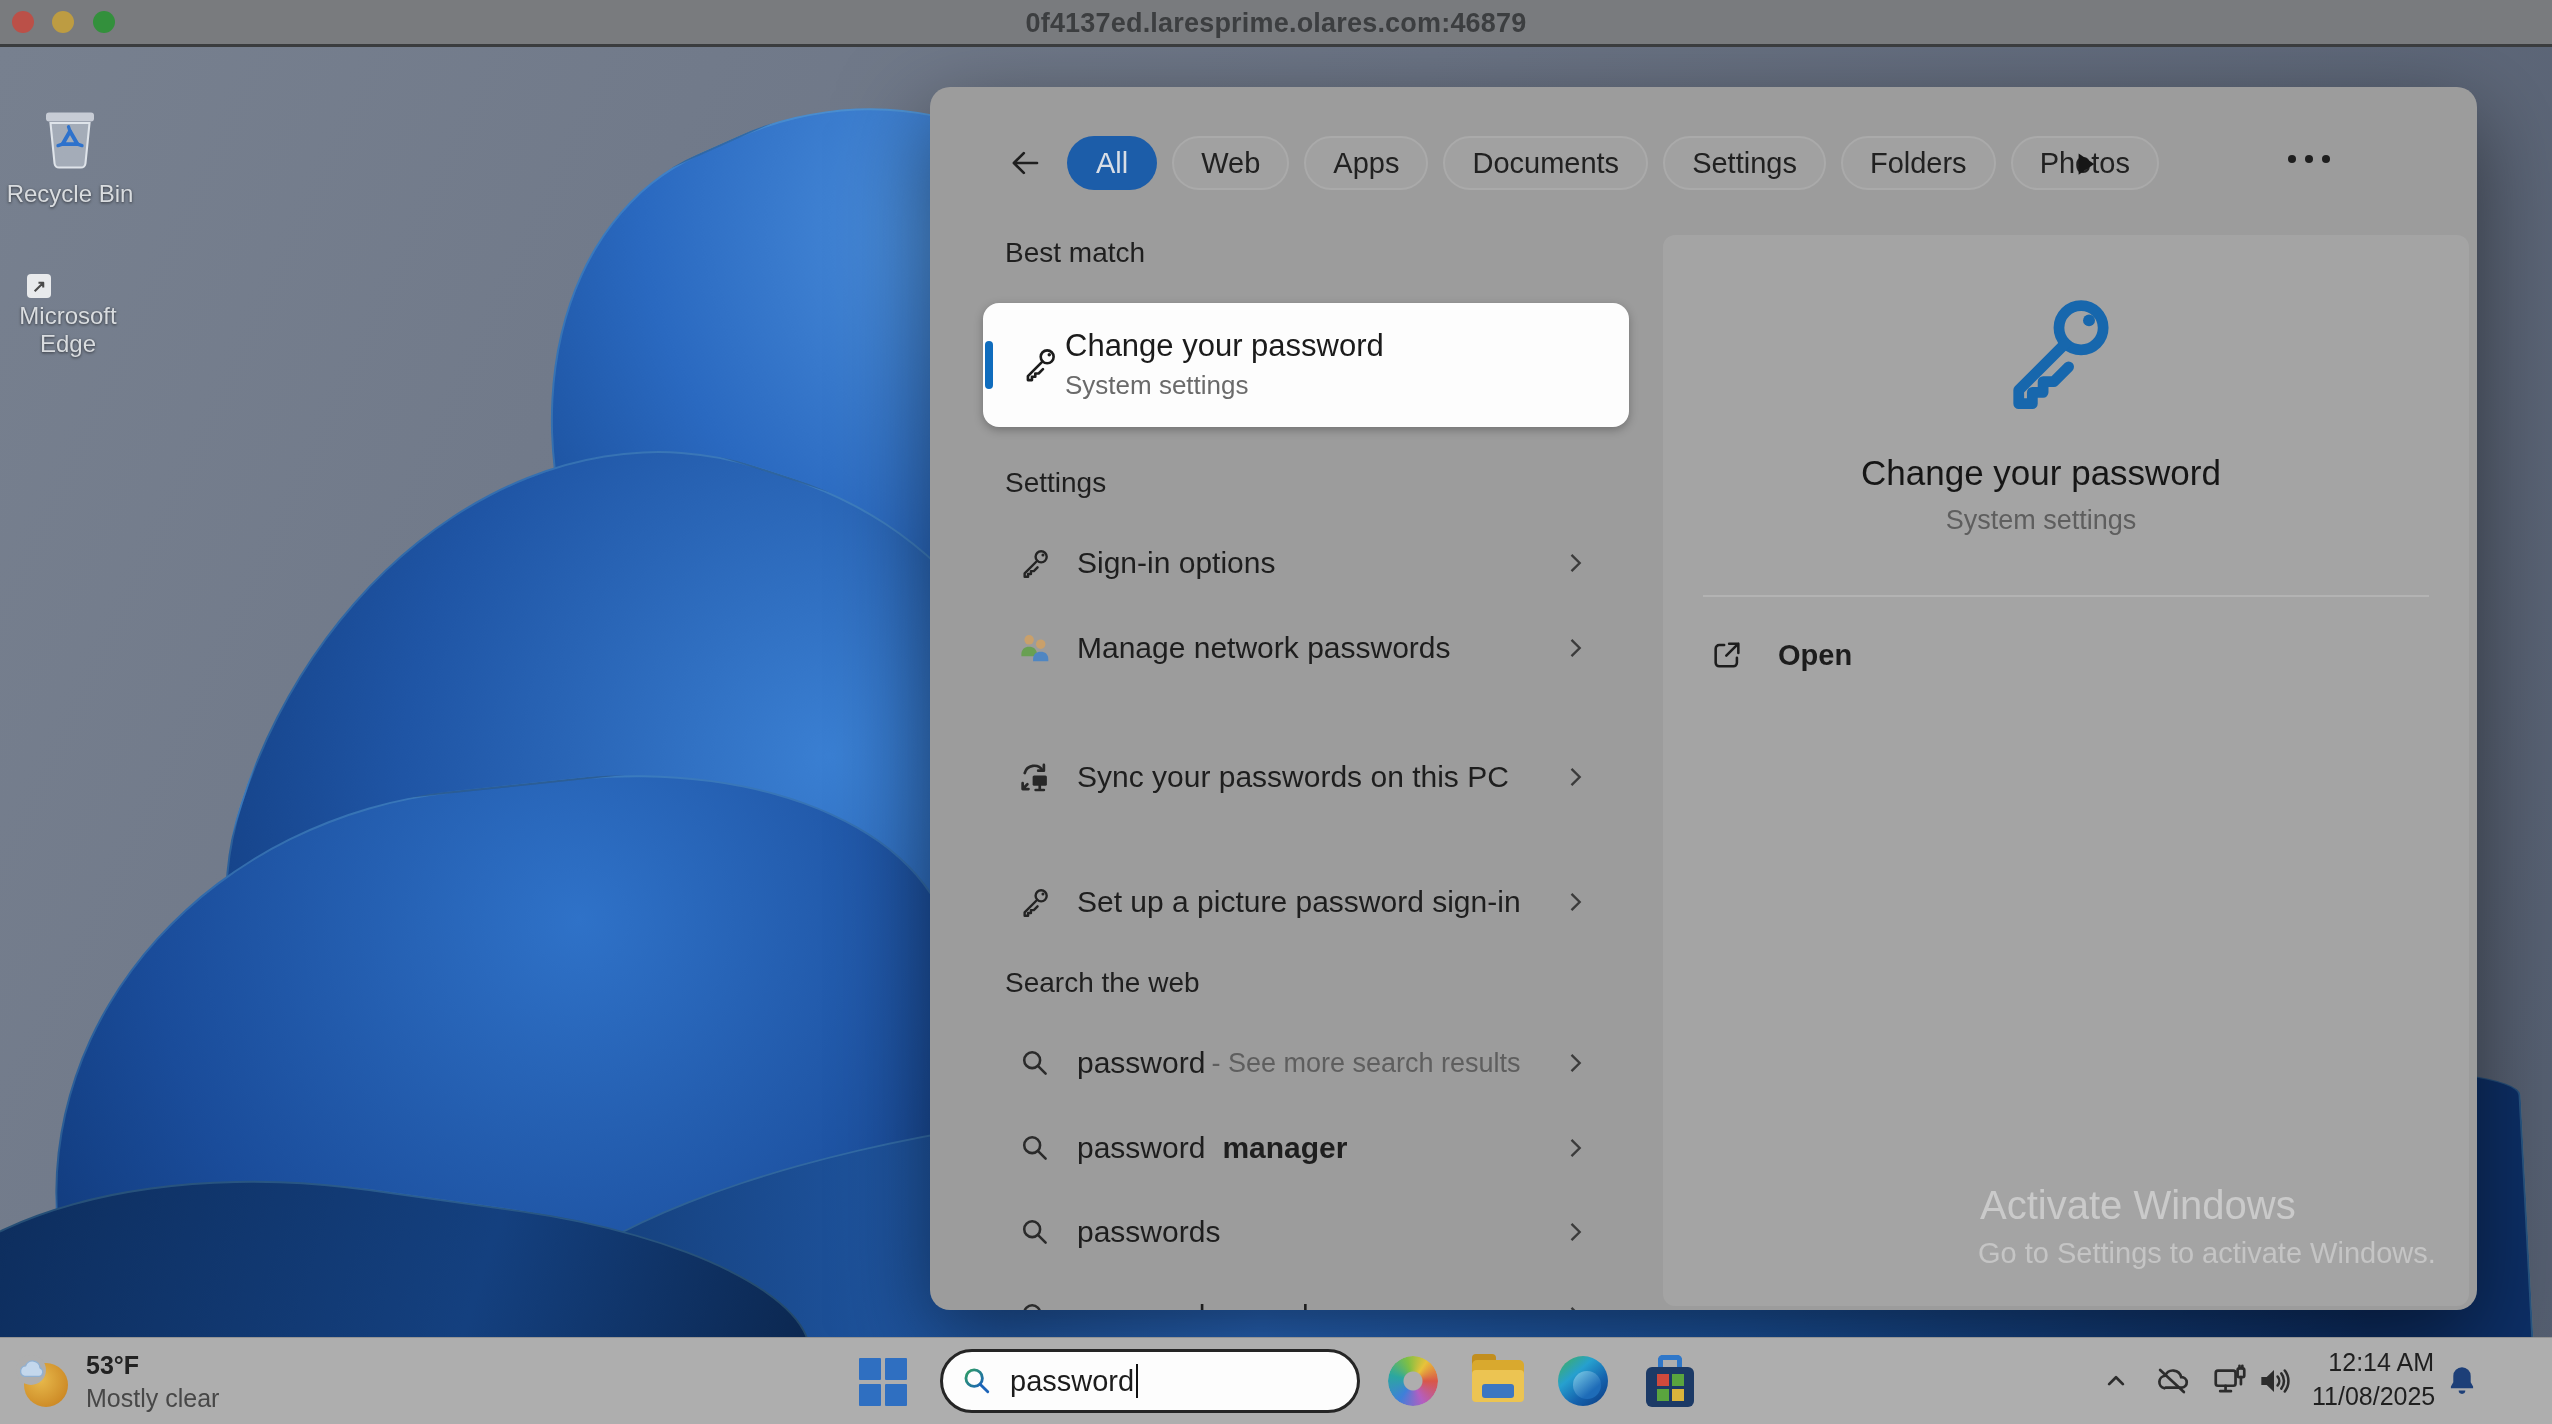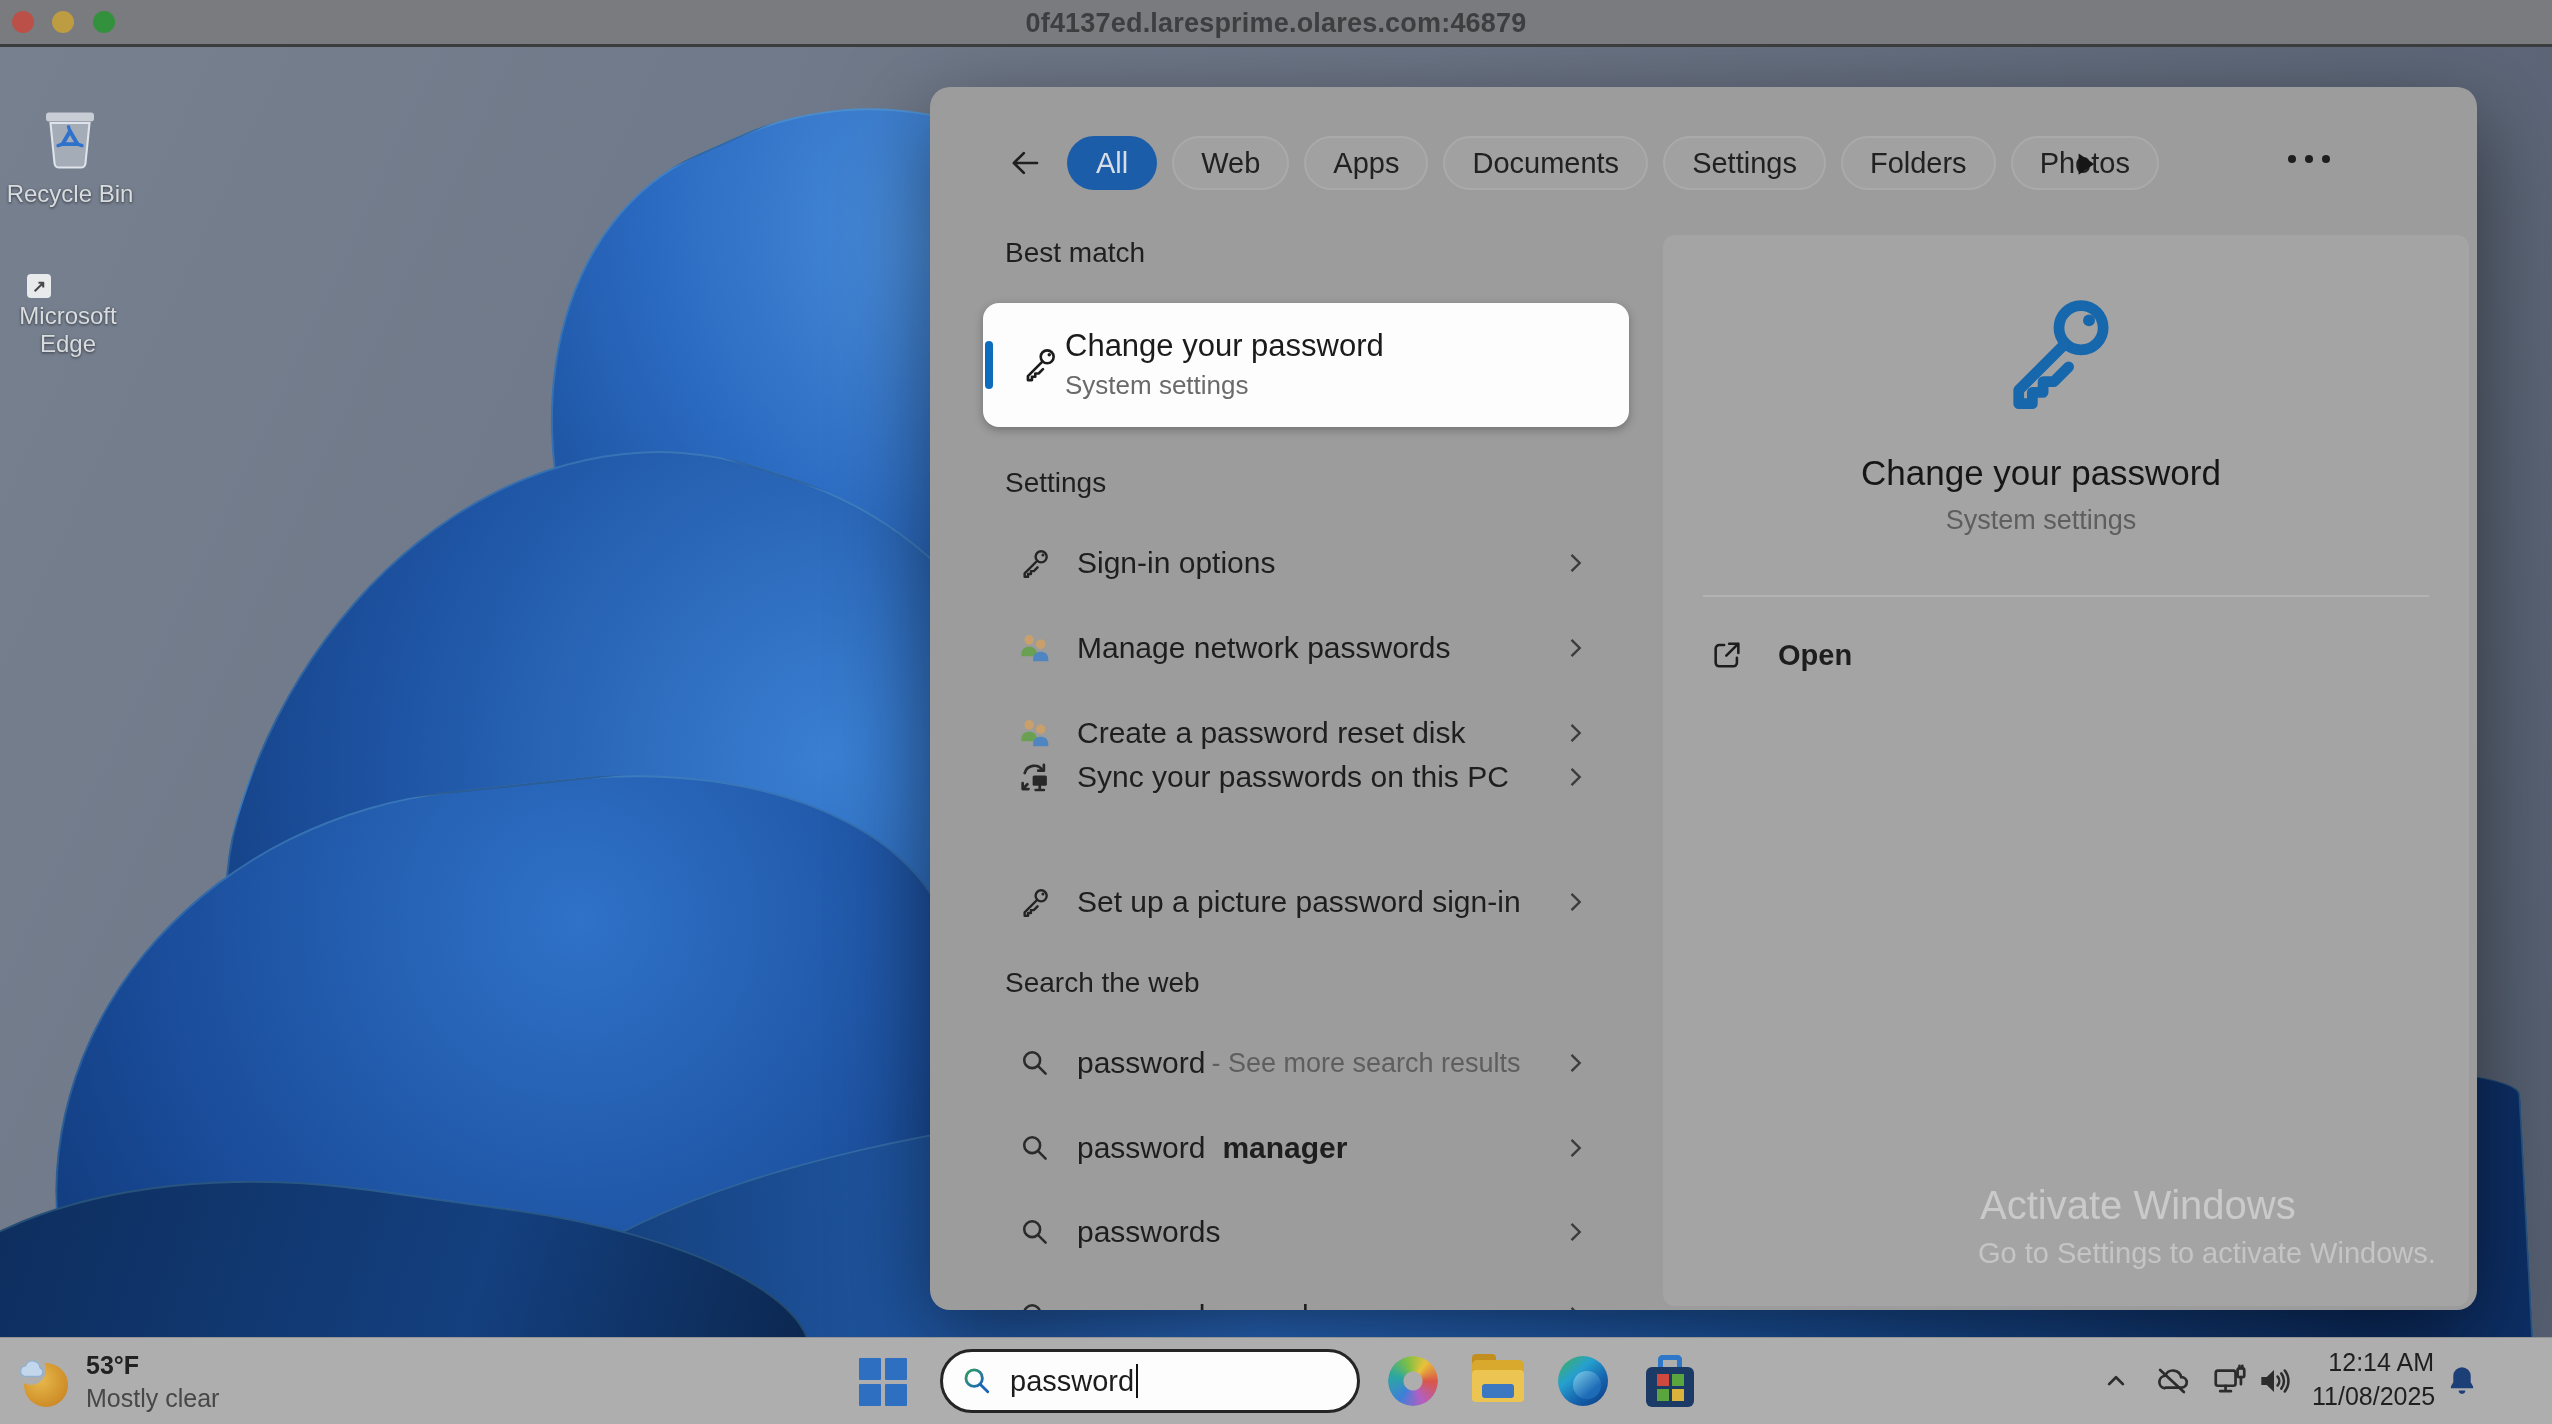--- a/index.html
+++ b/index.html
@@ -264,36 +264,20 @@
         </svg>
       </span>
       <span class="row-label">Manage network passwords</span>
       <span class="row-chev">
         <svg viewBox="0 0 24 24" width="28" height="28" fill="none" stroke="currentColor" stroke-width="2">
             <path d="M9 5 l7 7 -7 7"></path>
           </svg>
       </span>
     </div>
 
-    <div class="result-row" style="top:611px;">
-      <span class="row-icon">
-        <svg viewBox="0 0 24 24" width="38" height="38">
-          <circle cx="8.3" cy="6.8" r="3" fill="#c9a06b"></circle>
-          <path d="M3.4 15.8 c0-3 2.2-4.6 4.9-4.6 s4.9 1.6 4.9 4.6 v1.4 h-9.8 Z" fill="#69a052"></path>
-          <circle cx="15.6" cy="9.6" r="3" fill="#c9a06b"></circle>
-          <path d="M10.8 19 c0-3 2-4.6 4.8-4.6 s4.8 1.6 4.8 4.6 v1.4 h-9.6 Z" fill="#4f86c2"></path>
-        </svg>
-      </span>
-      <span class="row-label">Create a password reset disk</span>
-      <span class="row-chev">
-        <svg viewBox="0 0 24 24" width="28" height="28" fill="none" stroke="currentColor" stroke-width="2">
-            <path d="M9 5 l7 7 -7 7"></path>
-          </svg>
-      </span>
-    </div>
 
     <div class="result-row" style="top:655px;">
       <span class="row-icon">
         <svg viewBox="0 0 24 24" width="38" height="38" fill="none" stroke="#282828" stroke-width="1.7" stroke-linecap="round" stroke-linejoin="round">
           <path d="M5.5 9.5 a6.2 6.2 0 0 1 11.3 -1.6"></path>
           <path d="M17.6 4.4 v3.6 h-3.6"></path>
           <rect x="10.5" y="11" width="9" height="6.6" rx="1" fill="#282828" stroke="none"></rect>
           <path d="M15 17.6 v2 M12.4 20.2 h5.2"></path>
           <path d="M4.2 19.6 l3 -3 M4.2 15.9 v3.7 h3.7"></path>
         </svg>

